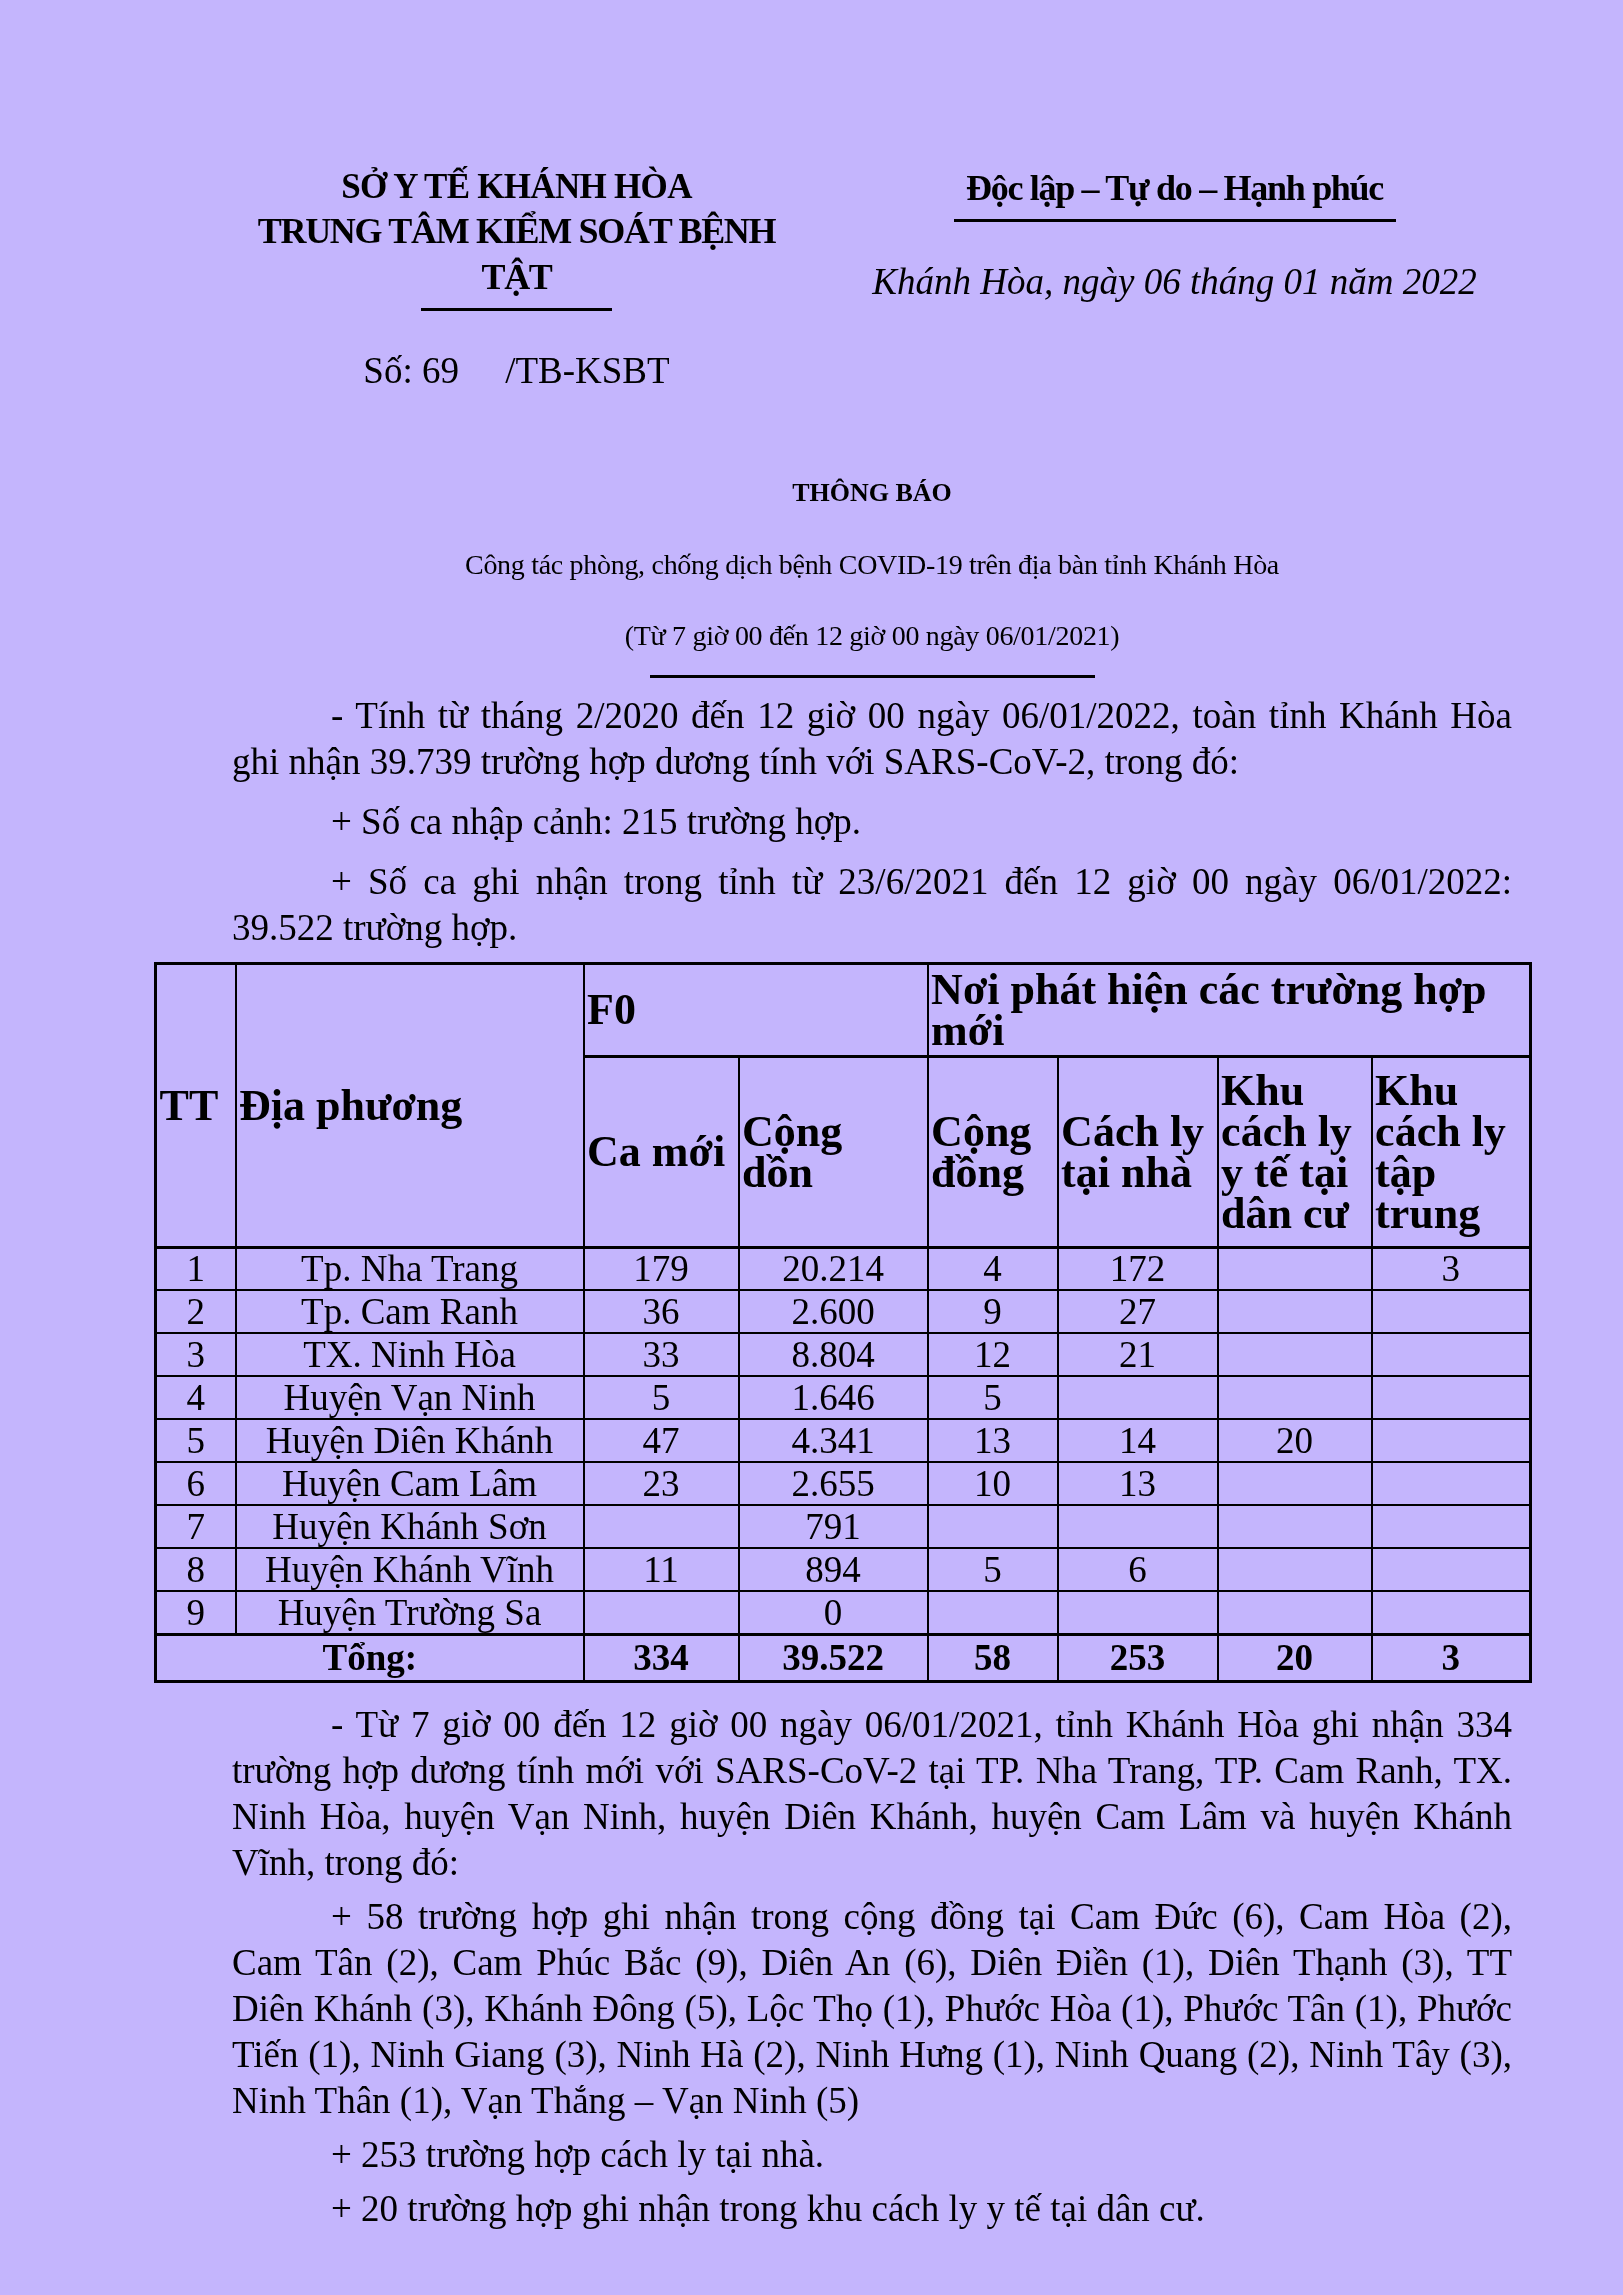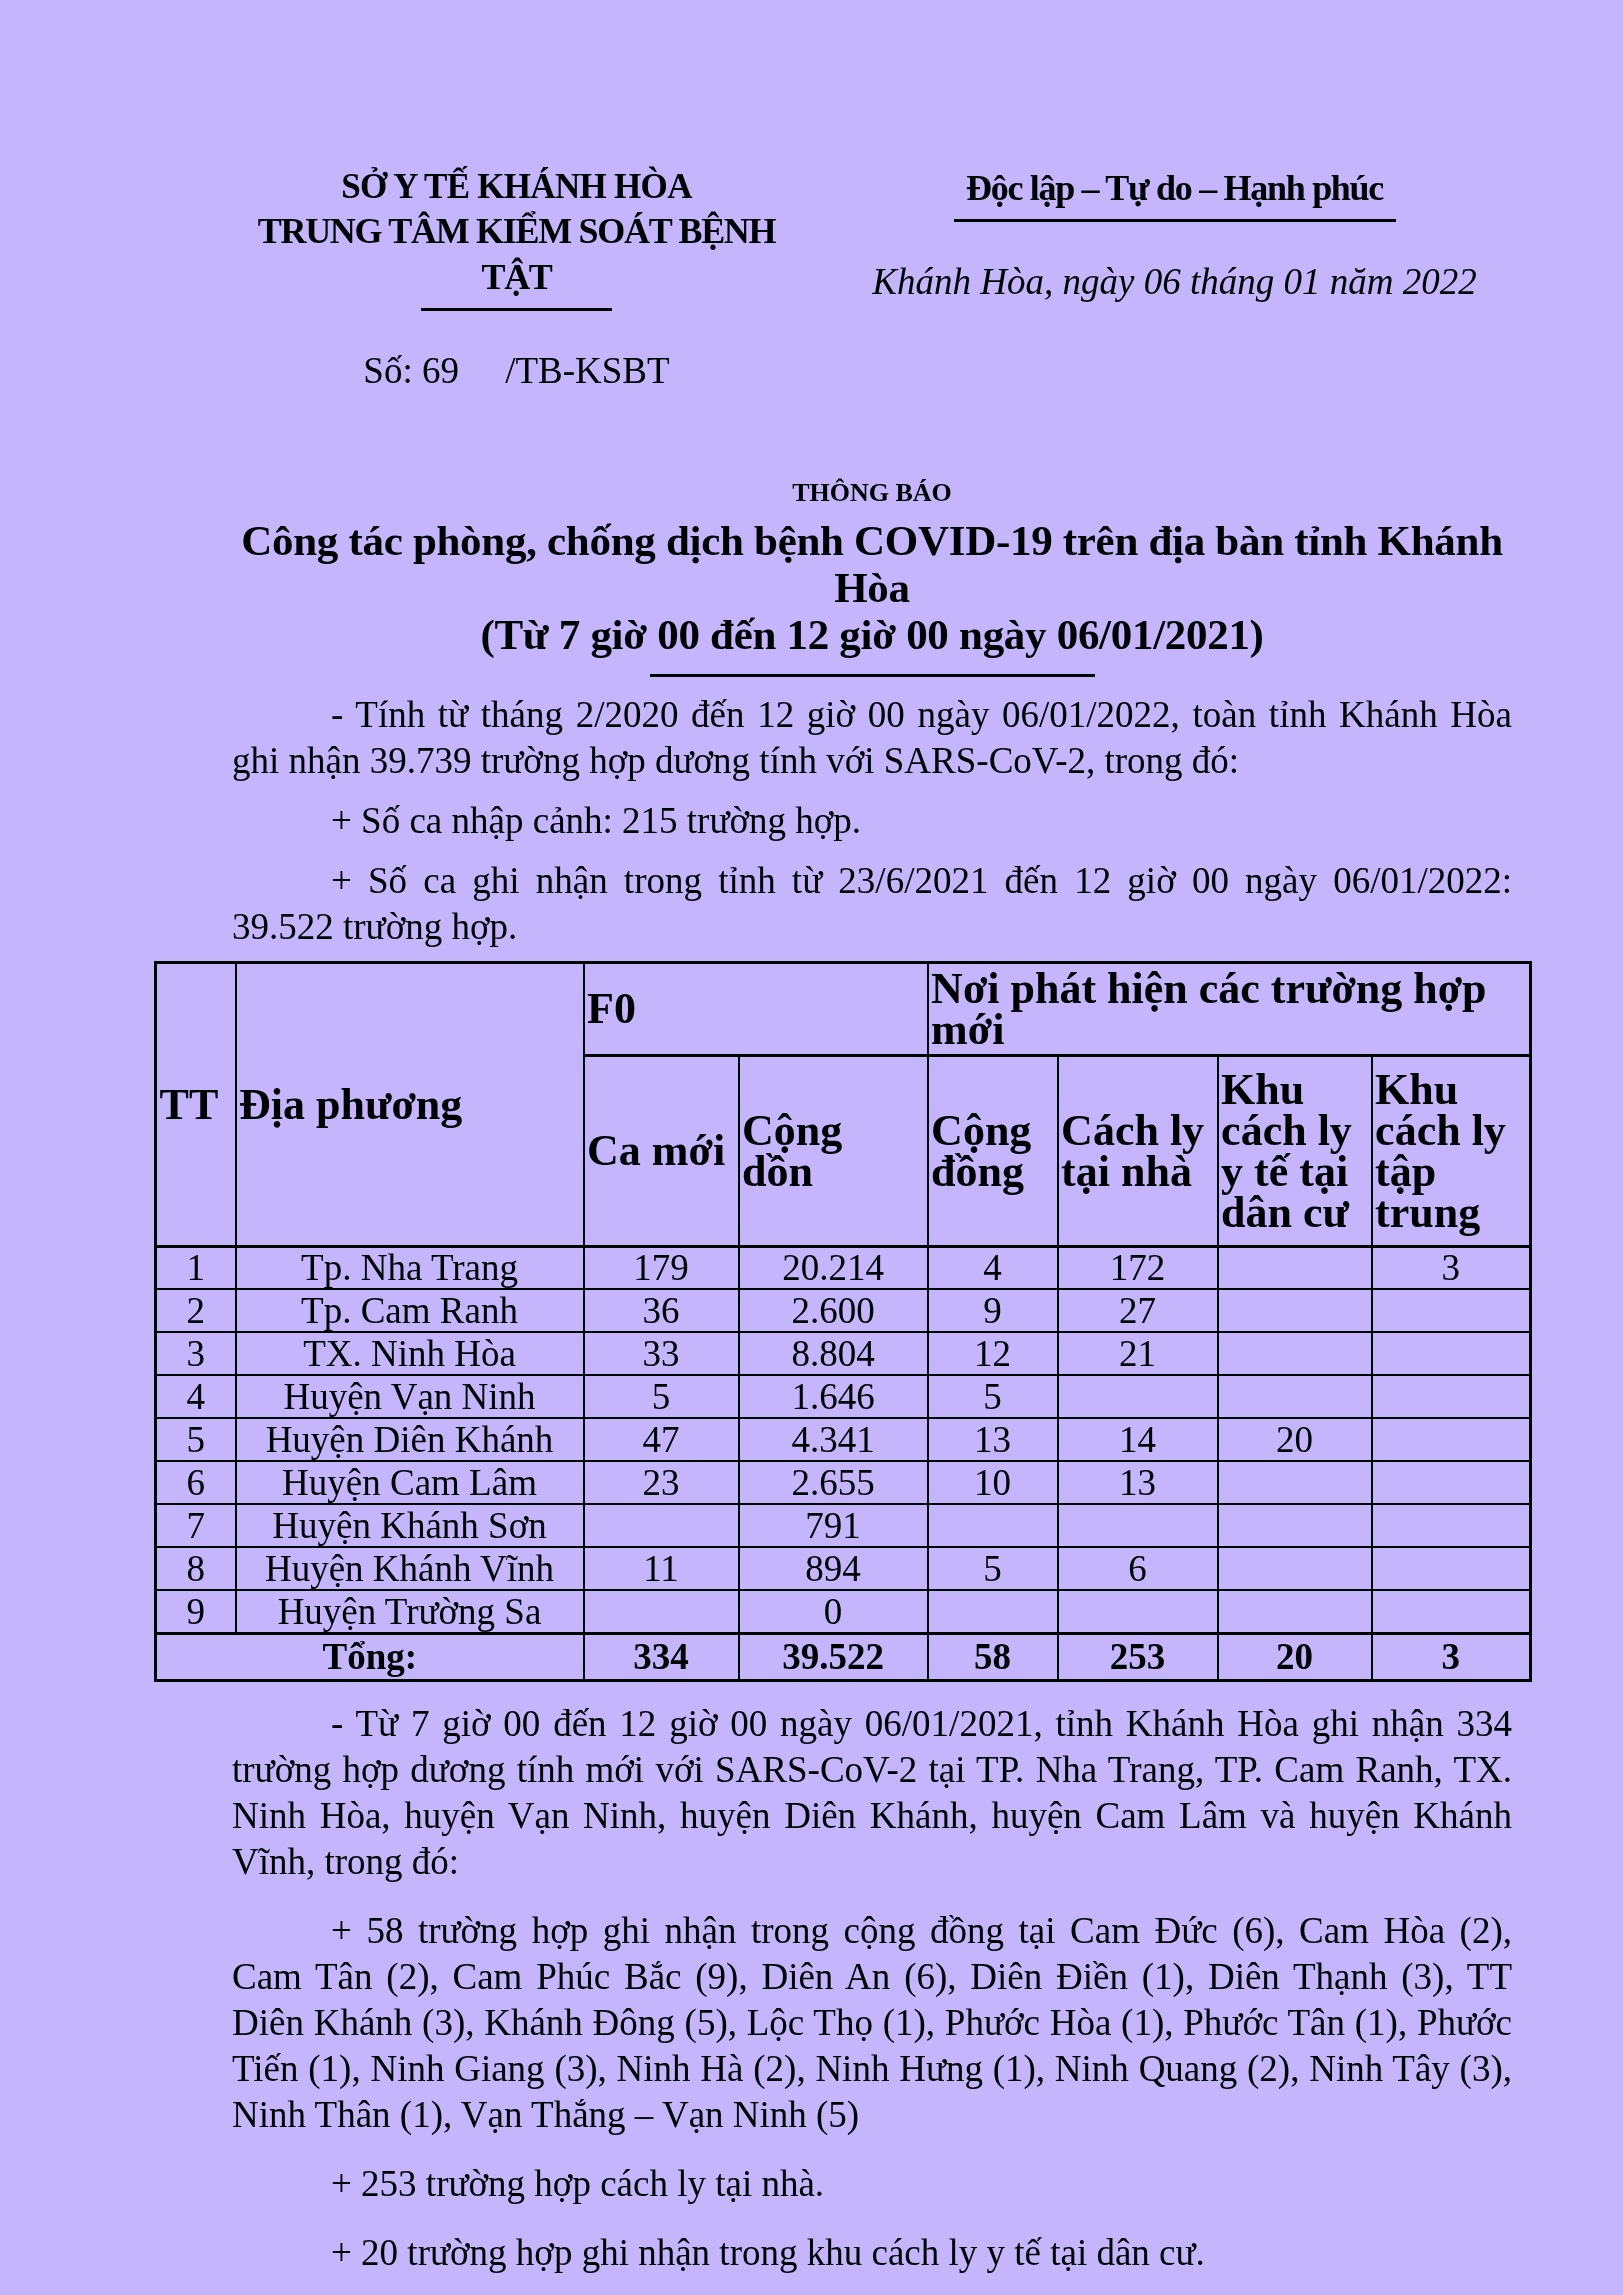--- a/index.html
+++ b/index.html
@@ -21,40 +21,40 @@
   .hdr-right { flex: 1;       text-align: center; }
   .org-line1 { font-size: 35px; font-weight: bold; line-height: 43px; letter-spacing: -0.7px; }
   .org-line2 { font-size: 36px; font-weight: bold; line-height: 46px; letter-spacing: -1.3px; }
   .hr-left  { width: 191px; height: 3.3px; background: #000; margin: 7.9px auto 0; }
   .hr-right { width: 442px; height: 3.3px; background: #000; margin: 7.9px auto 0; }
   .doc-number { font-size: 37px; margin-top: 38px; white-space: pre; }
   .date-line  { font-size: 37px; font-style: italic; margin-top: 38px; white-space: pre; }
   
   .title-block { margin: 77px 111px 0 232px; text-align: center; }
   .title-main { font-size: 26px; font-weight: bold; line-height: 48px; }
-  .title-sub  { font-size: 43px; font-weight: bold; line-height: 47px; letter-spacing: -0.3px; }
+  .title-sub  { font-size: 28px; font-weight: normal; line-height: 47px; letter-spacing: -0.3px; margin-top: 24px; }
   .hr-title { width: 445px; height: 3.3px; background: #000; margin: 15.7px auto 0; }
   
   .content { margin: 0 111px 0 232px; }
   .section-heading {
     margin-top: 80px;
     padding-left: 99px;
     font-size: 38px;
     font-weight: bold;
     line-height: 46px;
   }
   .content p {
     margin: 14.4px 0 0;
     text-indent: 99px;
     text-align: justify;
     font-size: 37px;
     line-height: 46px;
   }
   .content p.after-table { margin-top: 19.6px; }
-  .content p.spaced { margin-top: 23px; }
+  .content p.spaced { margin-top: 8px; }
   
   table.cases {
     table-layout: fixed;
     border-collapse: collapse;
     width: 1374px;
     margin-left: -78px;
     margin-top: 10.5px;
     border: 3.3px solid #000;
   }
   table.cases th, table.cases td {

